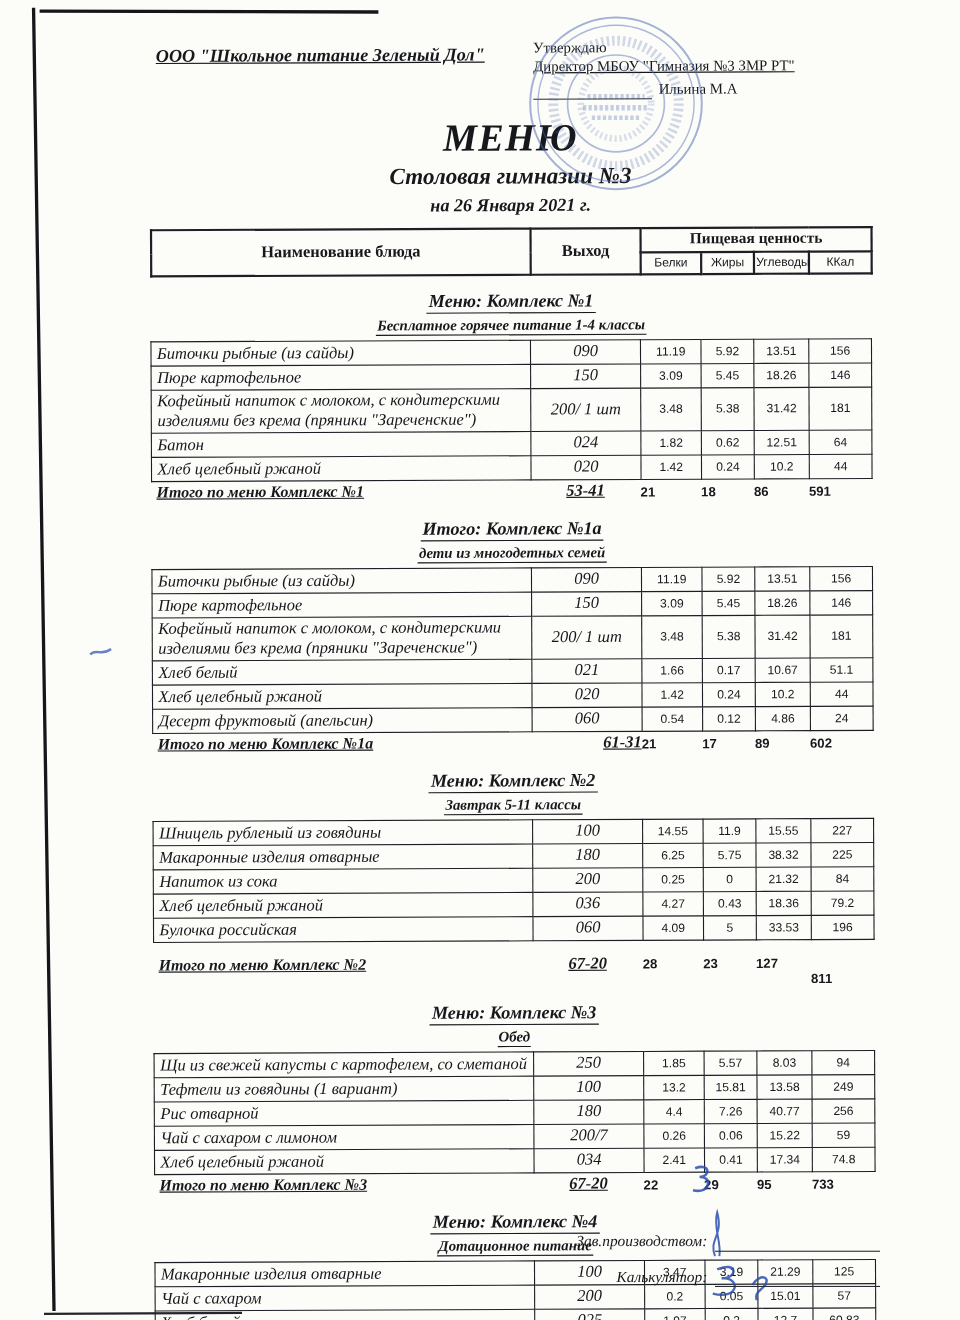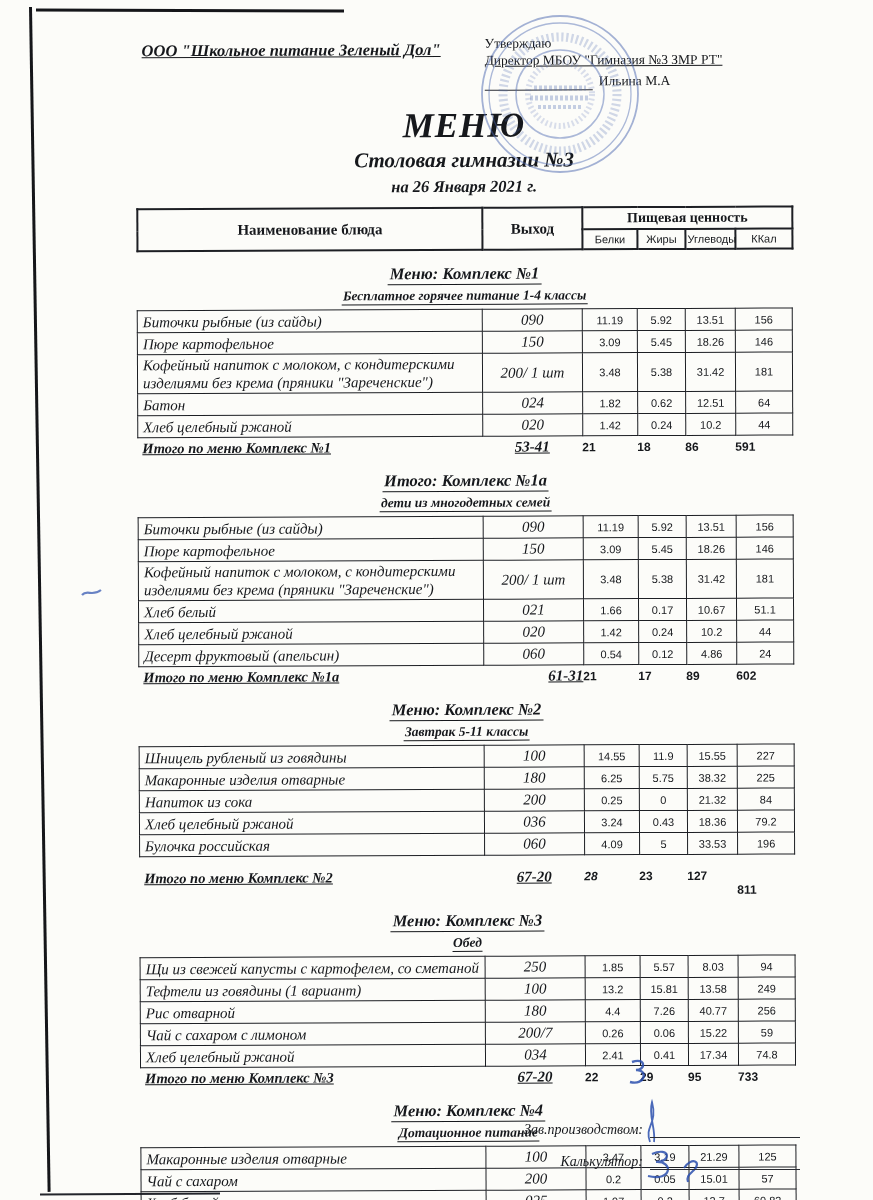--- a/index.html
+++ b/index.html
@@ -277,39 +277,39 @@
                   <td class="c-name">Напиток  из сока</td>
                   <td class="c-out">200</td>
                   <td class="c-num">0.25</td>
                   <td class="c-num">0</td>
                   <td class="c-num">21.32</td>
                   <td class="c-num">84</td>
                 </tr>
                 <tr>
                   <td class="c-name">Хлеб  целебный ржаной</td>
                   <td class="c-out">036</td>
-                  <td class="c-num">3.24</td>
+                  <td class="c-num">4.27</td>
                   <td class="c-num">0.43</td>
                   <td class="c-num">18.36</td>
                   <td class="c-num">79.2</td>
                 </tr>
                 <tr>
                   <td class="c-name">Булочка российская</td>
                   <td class="c-out">060</td>
                   <td class="c-num">4.09</td>
                   <td class="c-num">5</td>
                   <td class="c-num">33.53</td>
                   <td class="c-num">196</td>
                 </tr>
               </tbody>
             </table>
             <div class="total">
               <span class="t-label" style="width: 345px;">Итого по меню Комплекс №2</span>
               <span class="t-out" style="width: 100px;">67-20</span>
-              <span class="t-num" style="width: 55px; font-style: italic;">28</span>
+              <span class="t-num" style="width: 55px;">28</span>
               <span class="t-num" style="width: 48px;">23</span>
               <span class="t-num" style="width: 50px;">127</span>
               <span class="t-num" style="width: 57px; margin-top: 28px;">811</span>
             </div>
           </div>
           <div class="section">
             <div class="sec-title"><span class="u">Меню: Комплекс №3</span></div>
             <div class="sec-sub"><span class="u">Обед</span></div>
             <table class="menu">
               <colgroup>

